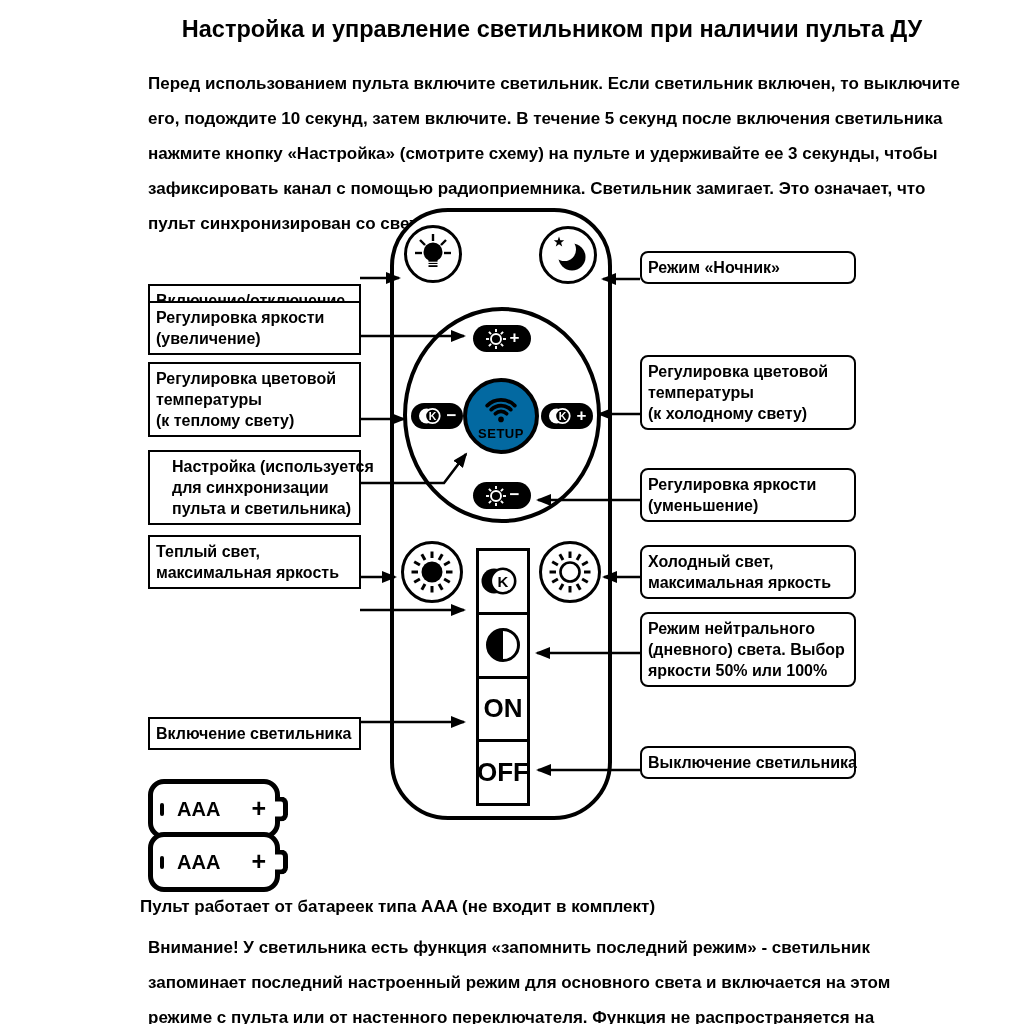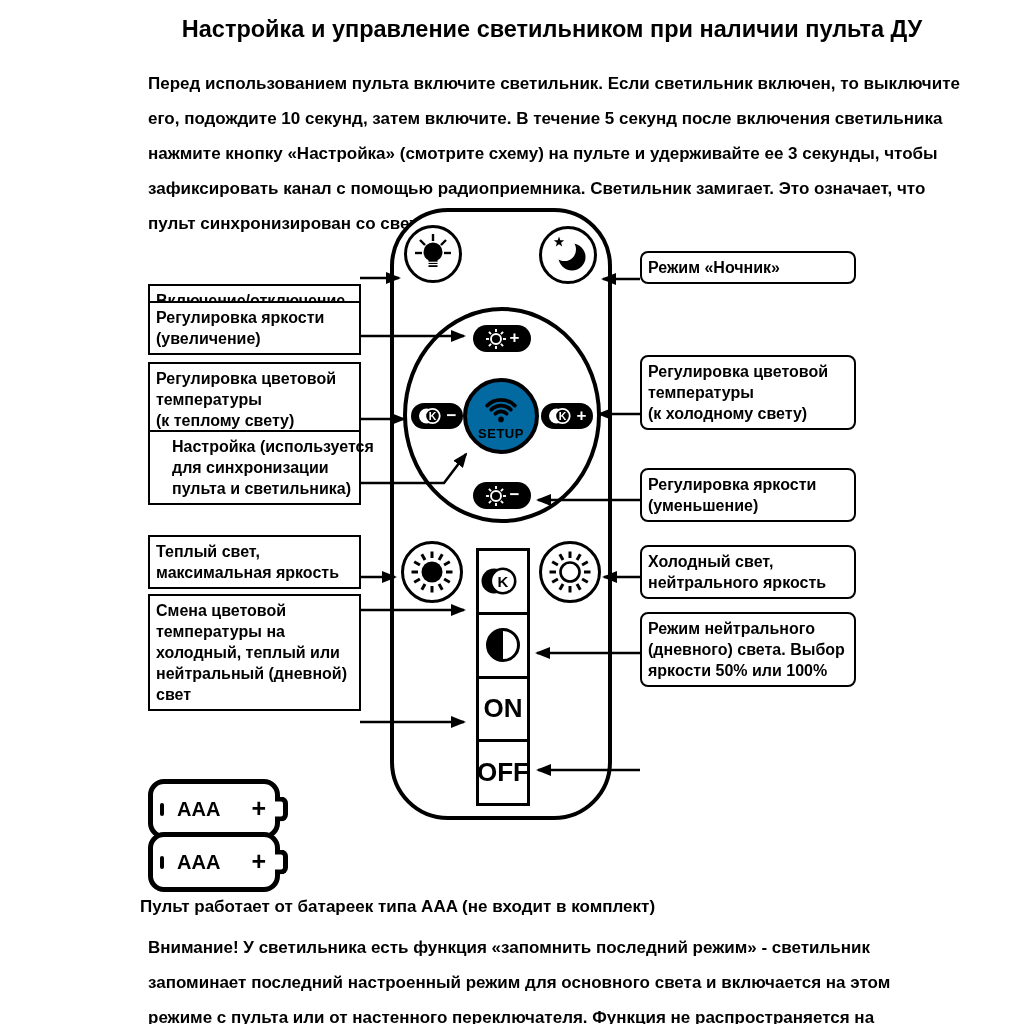--- a/index.html
+++ b/index.html
@@ -83,42 +83,39 @@
 зафиксировать канал с помощью радиоприемника. Светильник замигает. Это означает, что
 пульт синхронизирован со светильником.</div>
 
   <div class="abs callout lbox" style="top:240px;margin-top:44px;">Включение/отключение
 вспомогательного света</div>
   <div class="abs callout lbox" style="top:301px;">Регулировка яркости
 (увеличение)</div>
   <div class="abs callout lbox" style="top:362px;">Регулировка цветовой
 температуры
 (к теплому свету)</div>
-  <div class="abs callout lbox" style="top:430px;padding-left:22px;">Настройка (используется
+  <div class="abs callout lbox" style="top:450px;padding-left:22px;">Настройка (используется
 для синхронизации
 пульта и светильника)</div>
   <div class="abs callout lbox" style="top:535px;">Теплый свет,
 максимальная яркость</div>
-  <div class="abs callout lbox" style="top:594px;">Смена цветовой
-температуры на
-холодный, теплый или
-нейтральный (дневной)
-свет</div>
+  <div class="abs callout lbox" style="top:717px;">Включение светильника</div>
 
   <div class="abs callout rbox" style="top:251px;">Режим «Ночник»</div>
   <div class="abs callout rbox" style="top:355px;">Регулировка цветовой
 температуры
 (к холодному свету)</div>
   <div class="abs callout rbox" style="top:468px;">Регулировка яркости
 (уменьшение)</div>
   <div class="abs callout rbox" style="top:545px;">Холодный свет,
-нейтрального яркость</div>
+максимальная яркость</div>
   <div class="abs callout rbox" style="top:612px;">Режим нейтрального
 (дневного) света. Выбор
 яркости 50% или 100%</div>
+  <div class="abs callout rbox" style="top:746px;">Выключение светильника</div>
 
   <div class="abs remote-body"></div>
   <div class="abs dpad-ring"></div>
 
   <div class="abs circle-btn" style="left:404px;top:225px;width:58px;height:58px;">
     <svg width="52" height="52" viewBox="0 0 52 52">
       <g stroke="#000" stroke-width="2.4">
         <line x1="8" y1="25" x2="15" y2="25"></line>
           <line x1="37" y1="25" x2="44" y2="25"></line>
         <line x1="26" y1="6" x2="26" y2="13"></line>

